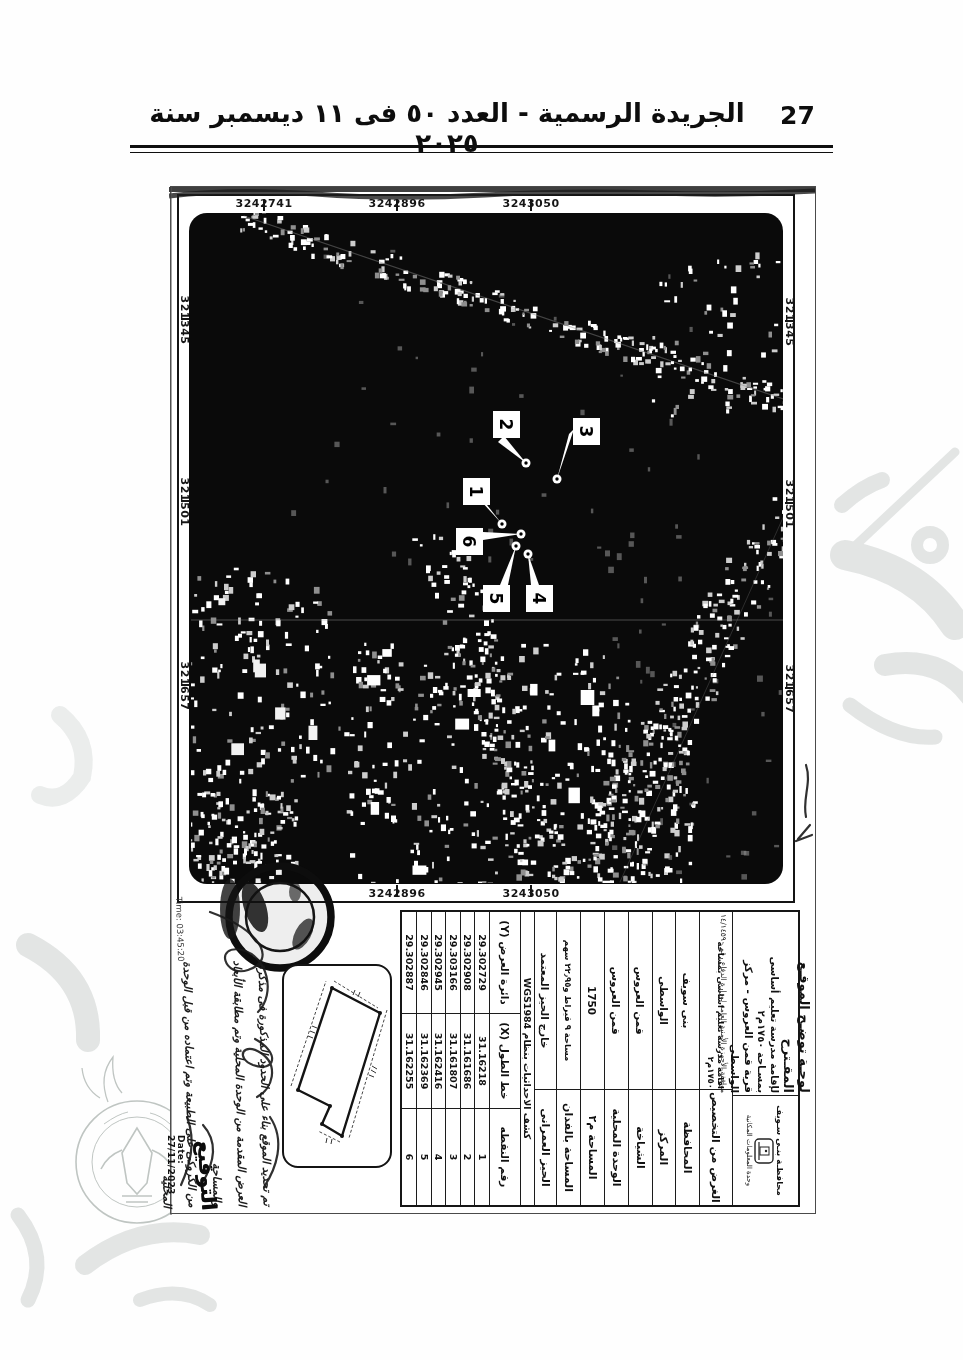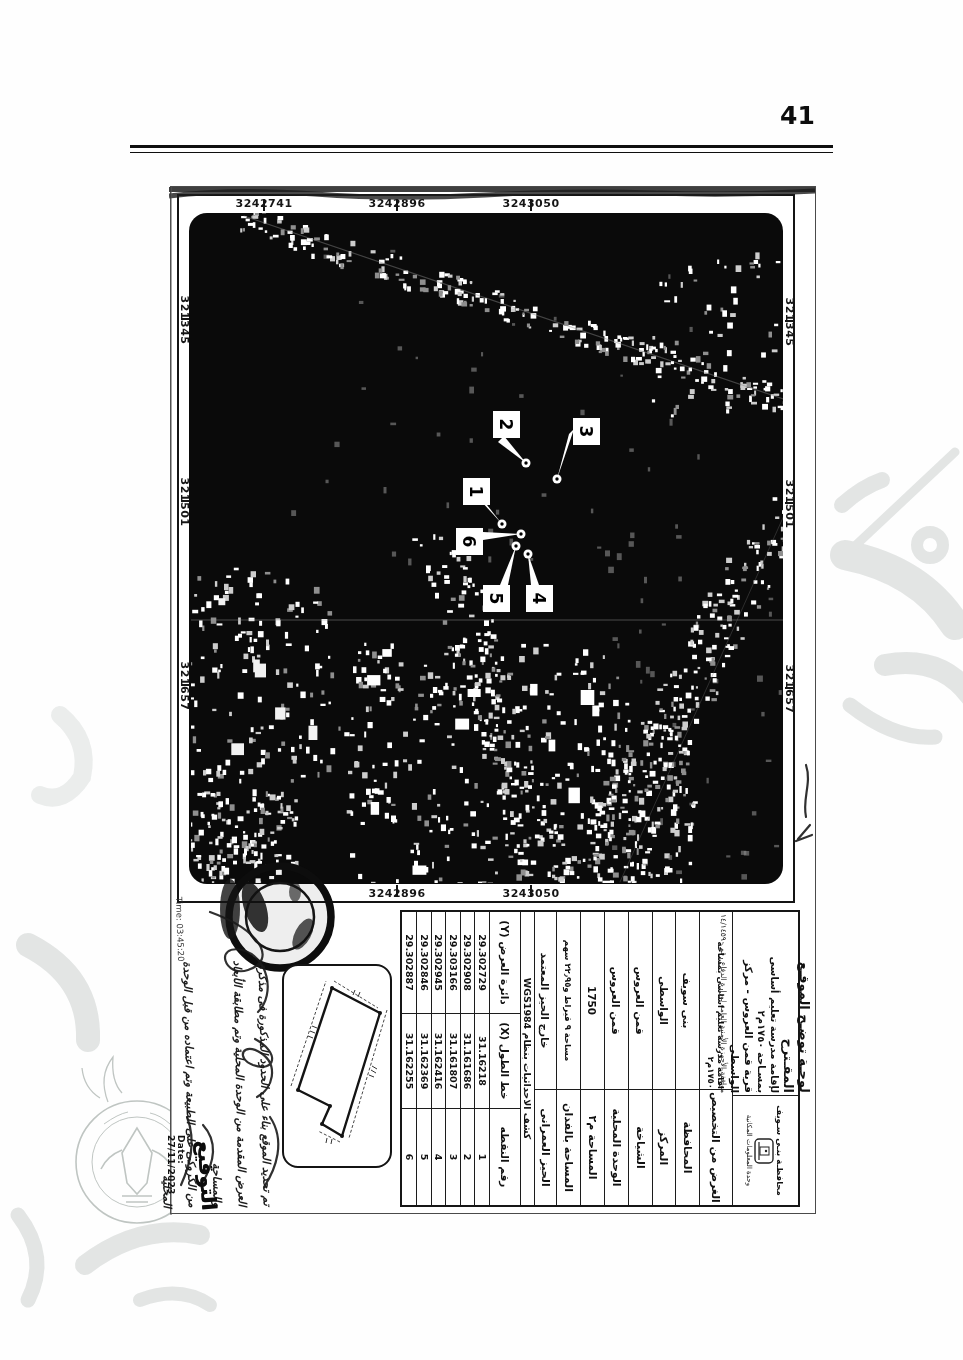--- a/index.html
+++ b/index.html
@@ -99,21 +99,22 @@
       <circle cx="137" cy="1162" r="61"></circle>
       <circle cx="137" cy="1162" r="45" stroke-width="1"></circle>
       <path d="M137,1128 l-15,25 l5,30 l10,11 l10,-11 l5,-30 z"></path>
       <path d="M122,1150 q-15,6 -21,19 M152,1150 q15,6 21,19"></path>
       <path d="M122,1196 h30 M126,1202 h22"></path>
       <path d="M104,1124 q14,-10 24,-12 M170,1124 q-10,-9 -20,-11" stroke-width="1"></path>
       <path d="M108,1102 q-10,-26 5,-45 q-2,24 9,36 M100,1098 q-16,-10 -18,-30" stroke-width="1.3"></path>
     </g>
   </svg>
 
-  <div class="hdr-page">41</div>
+  <div class="hdr-page">27</div>
+  <div class="hdr-title">الجريدة الرسمية - العدد ٥٠ فى ١١ ديسمبر سنة ٢٠٢٥</div>
   <div class="hdr-rule"></div>
 
   <div class="sheet">
     <div class="land">
 
       <div class="map-frame">
         <div class="map-black"></div>
       </div>
 
       <svg class="land-art" width="1028" height="646" viewBox="0 0 1028 646">

